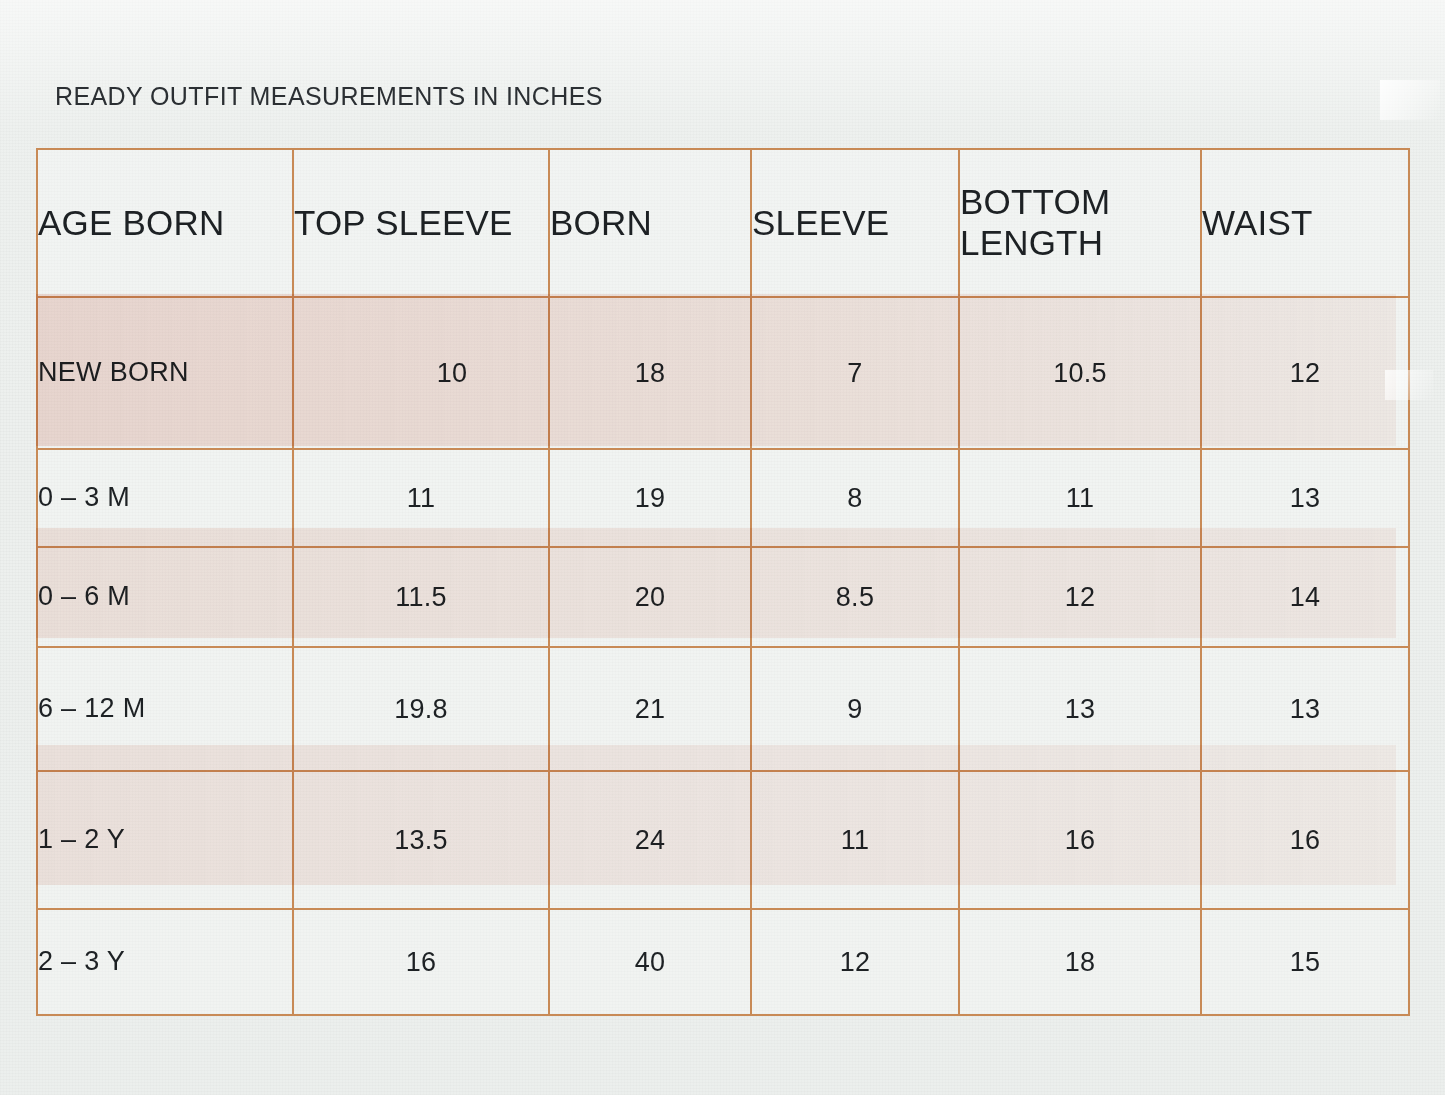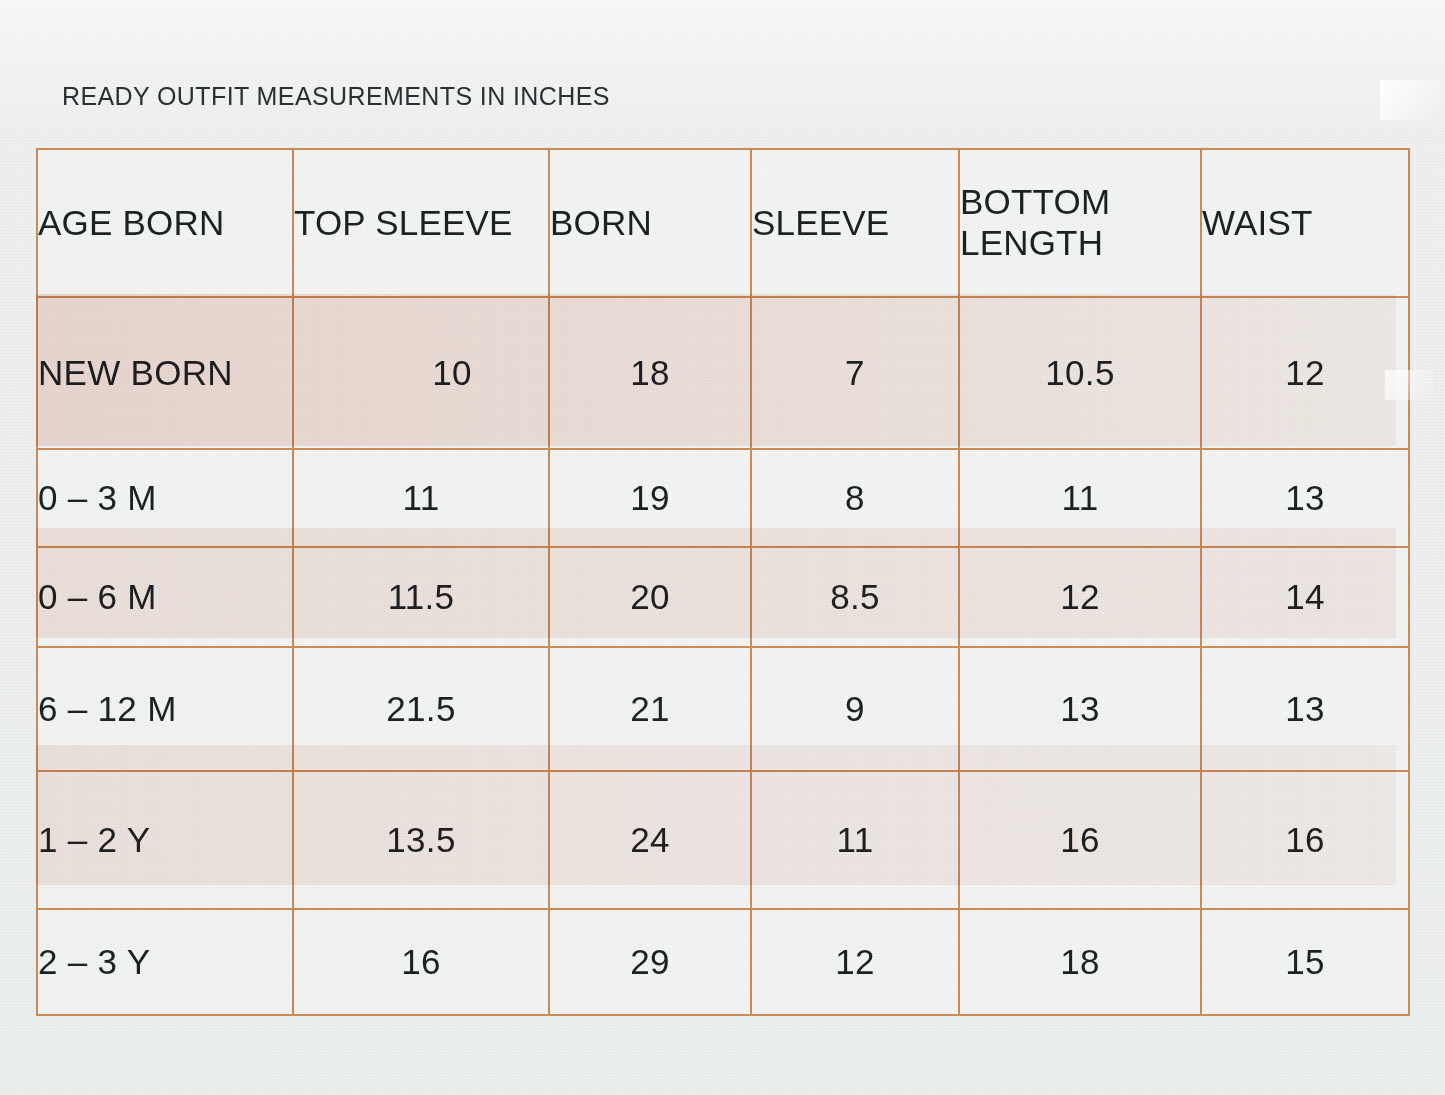--- a/index.html
+++ b/index.html
@@ -19,21 +19,21 @@
     position: absolute;
     inset: 0;
     background:
       linear-gradient(180deg, rgba(255,255,255,0.55) 0%, rgba(240,243,241,0.2) 12%, rgba(236,240,238,0.0) 40%, rgba(232,236,234,0.25) 100%),
       repeating-linear-gradient(0deg, rgba(0,0,0,0.018) 0px, rgba(0,0,0,0.018) 1px, rgba(255,255,255,0) 1px, rgba(255,255,255,0) 3px),
       repeating-linear-gradient(90deg, rgba(0,0,0,0.014) 0px, rgba(0,0,0,0.014) 1px, rgba(255,255,255,0) 1px, rgba(255,255,255,0) 3px),
       #edf0ee;
   }
   .caption {
     position: absolute;
-    left: 62px;
+    left: 55px;
     top: 82px;
     font-size: 25px;
     letter-spacing: 0.4px;
     color: #2b2f33;
     font-weight: 400;
     white-space: nowrap;
   }
   .table-wrap {
     position: absolute;
     left: 36px;
@@ -66,21 +66,21 @@
     padding-top: 24px;
   }
   .col-age   { width: 254px; }
   .col-top   { width: 254px; }
   .col-chest { width: 200px; }
   .col-sleeve{ width: 206px; }
   .col-bottom{ width: 240px; }
   .col-waist { width: 206px; }
 
   tbody td {
-    font-size: 35px;
+    font-size: 27px;
     letter-spacing: 0.3px;
     margin-top: 35px;
   }
   td.age {
     padding-left: 16px;
     text-align: left;
     line-height: 1.18;
   }
   td.val {
     padding-left: 44px;
@@ -168,38 +168,38 @@
         <tr class="r3">
           <td class="age">0 – 6 M</td>
           <td class="val">11.5</td>
           <td class="val">20</td>
           <td class="val">8.5</td>
           <td class="val">12</td>
           <td class="val">14</td>
         </tr>
         <tr class="r4">
           <td class="age">6 – 12 M</td>
-          <td class="val">21.5</td>
+          <td class="val">19.8</td>
           <td class="val">21</td>
           <td class="val">9</td>
           <td class="val">13</td>
           <td class="val">13</td>
         </tr>
         <tr class="r5">
           <td class="age">1 – 2 Y</td>
           <td class="val">13.5</td>
           <td class="val">24</td>
           <td class="val">11</td>
           <td class="val">16</td>
           <td class="val">16</td>
         </tr>
         <tr class="r6">
           <td class="age">2 – 3 Y</td>
           <td class="val">16</td>
-          <td class="val">29</td>
+          <td class="val">40</td>
           <td class="val">12</td>
           <td class="val">18</td>
           <td class="val">15</td>
         </tr>
       </tbody>
     </table>
   </div>
 
   <div class="tint tint-a"></div>
   <div class="tint tint-b"></div>

